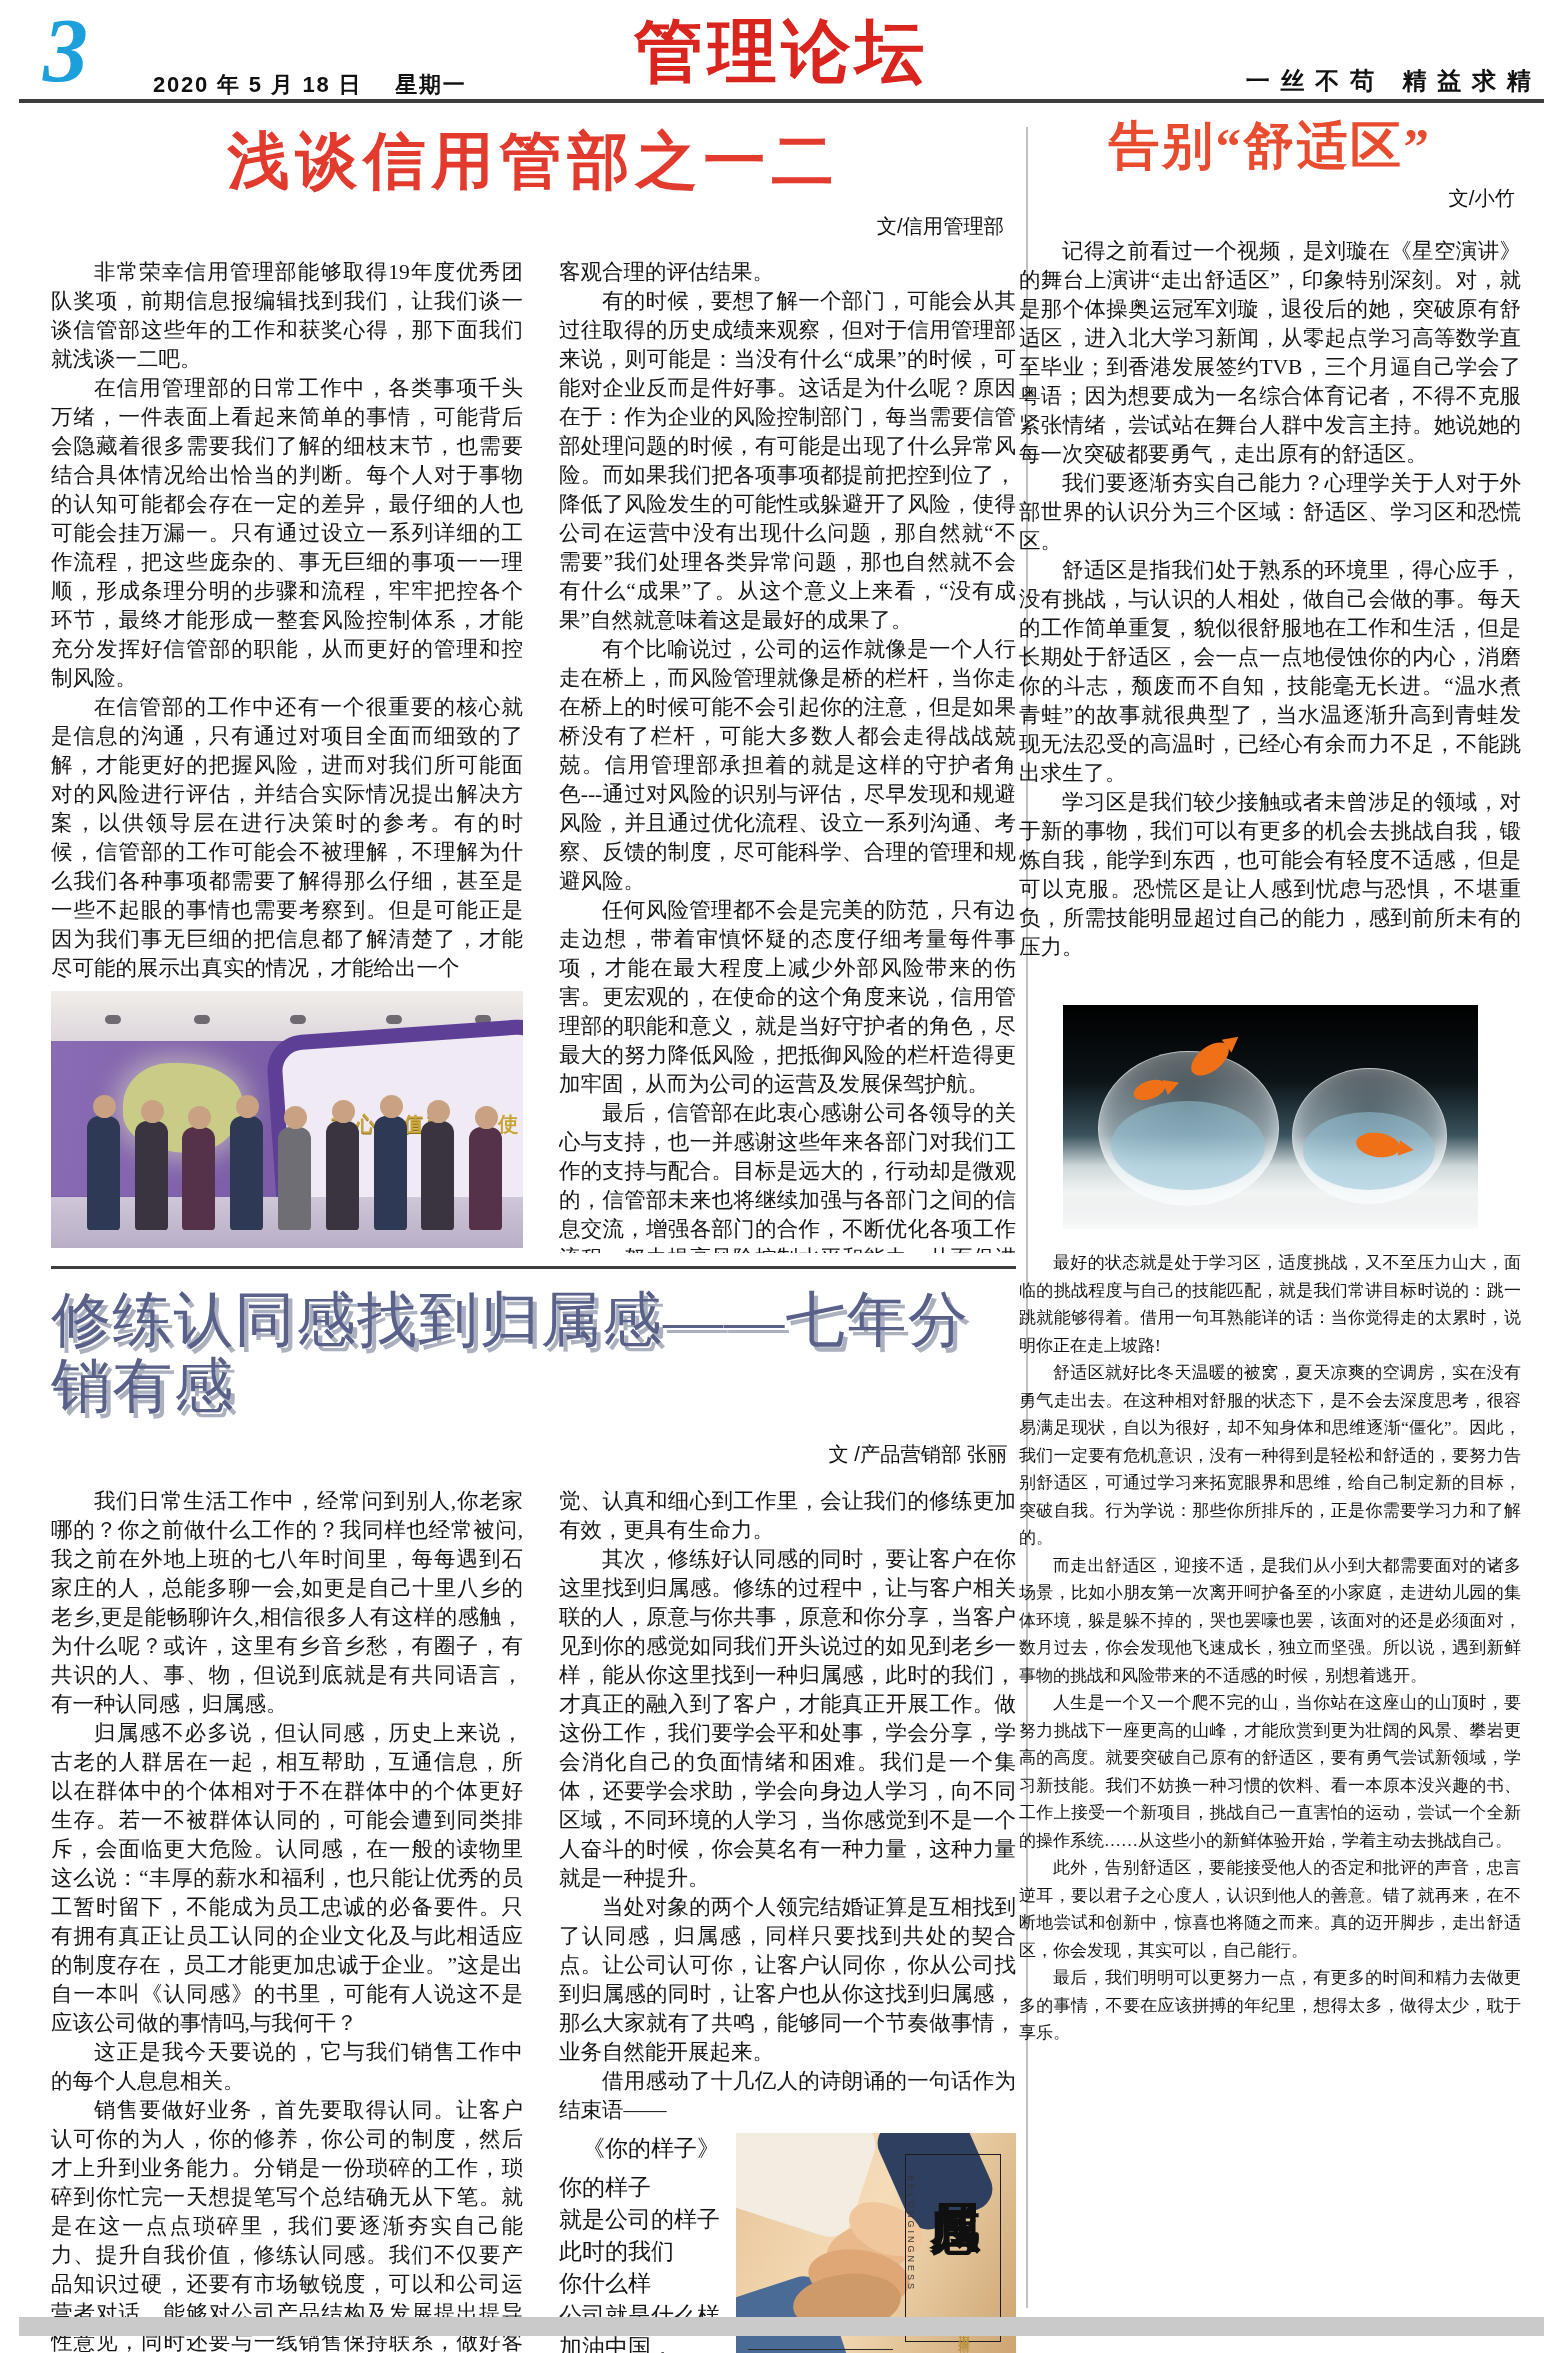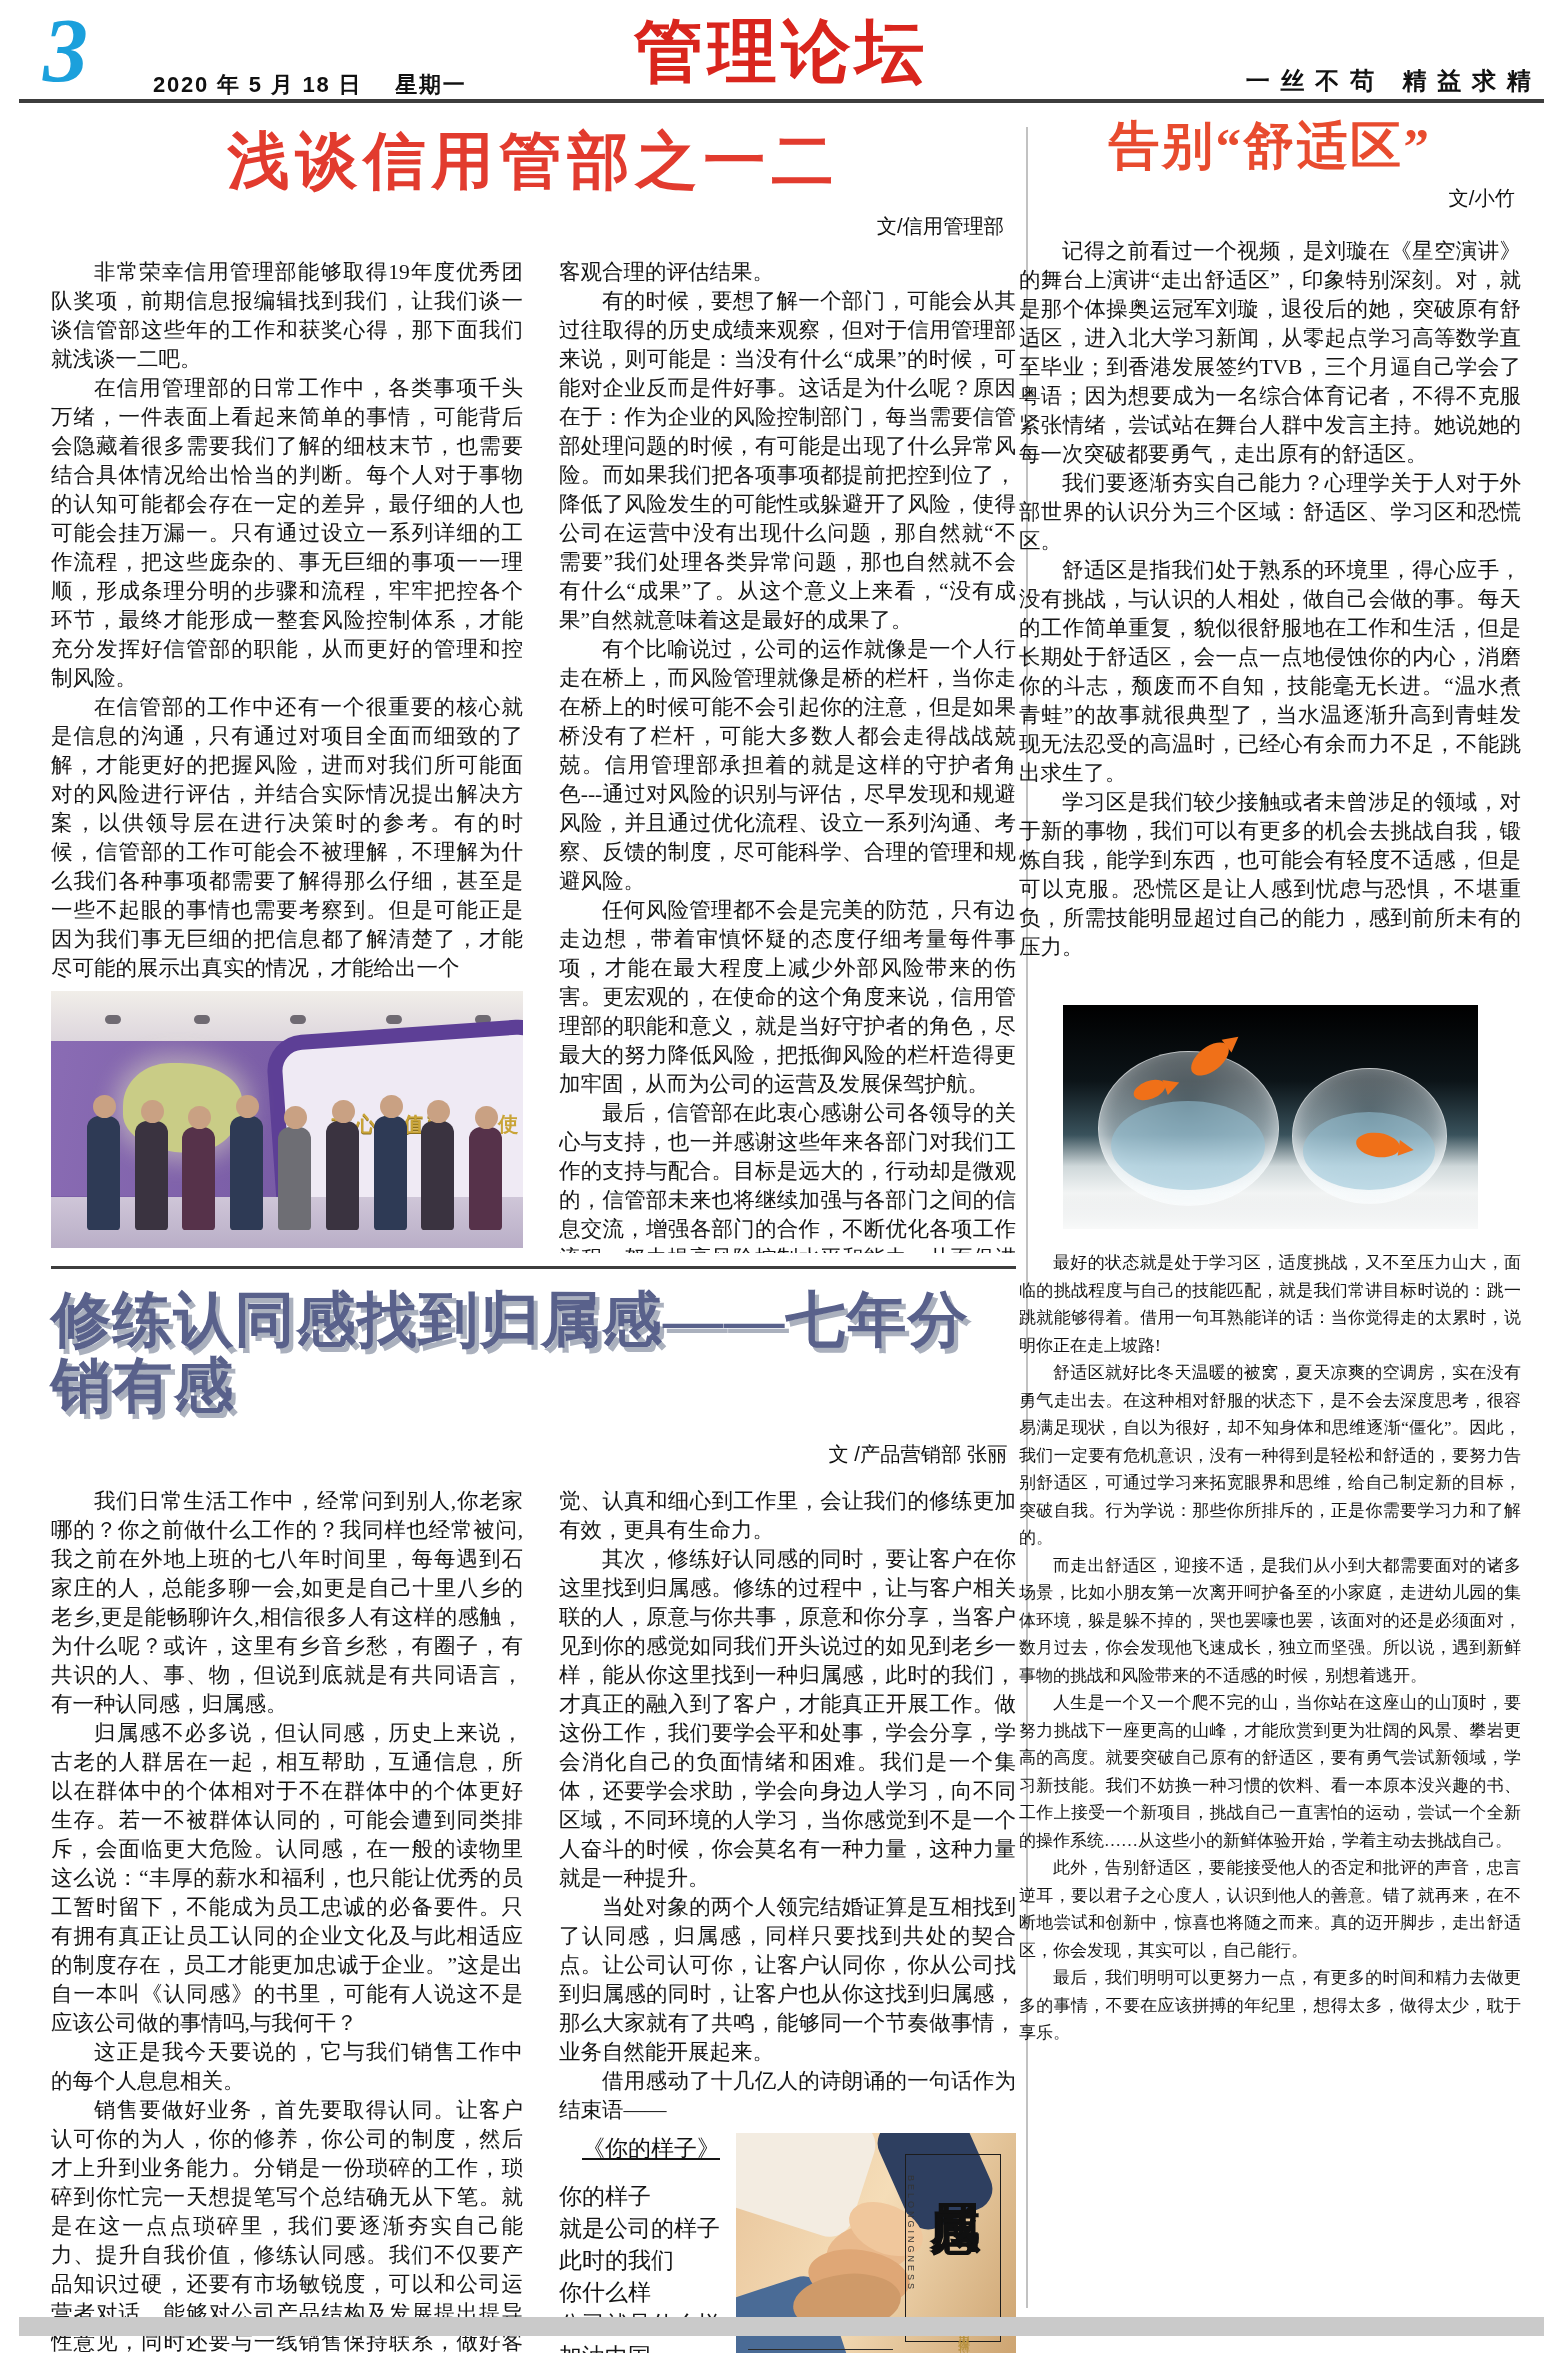--- a/index.html
+++ b/index.html
@@ -49,29 +49,29 @@
   .gp-sign{position:absolute;left:10.8px;top:66px;font-size:12px;color:#f3efe2;letter-spacing:1.8px;}
   .gp-floor{position:absolute;left:0;bottom:0;right:0;height:51px;background:linear-gradient(#cfc6d8,#b9aec7);}
   .person{position:absolute;bottom:18px;width:33px;height:109px;border-radius:12px 12px 3.6px 3.6px;background:#3a3340;}
   .person::before{content:"";position:absolute;left:6px;top:-20.3px;width:23px;height:23px;border-radius:50%;background:#c9a183;}
   .person:nth-of-type(2n){background:#56324a;height:103px;}
   .person:nth-of-type(3n){background:#2e3a55;height:114px;}
   .person:nth-of-type(5n){background:#6e6e74;}
 
   .section-divider{height:3.6px;background:#3d3d3d;margin-top:13px;}
 
-  .a2-title{margin-top:18px;font-weight:bold;font-size:60px;line-height:66px;letter-spacing:1.2px;
+  .a2-title{margin-top:18px;font-weight:normal;font-size:60px;line-height:66px;letter-spacing:1.2px;
             color:#59618b;text-shadow:4.2px 4.8px 0 #aab0bd;}
   .a2-byline{margin-top:20.3px;padding-right:8.4px;}
   .a2-cols{display:flex;gap:36px;margin-top:19px;}
   .a2-c1{width:472px;height:884px;overflow:hidden;}
   .a2-c2{width:457px;height:884px;overflow:hidden;}
   .poem-row{display:flex;margin-top:8.4px;}
   .poem{width:162px;font-size:23px;line-height:32px;}
-  .poem .pt{text-indent:1em;margin-bottom:16px;text-decoration:underline;}
+  .poem .pt{text-indent:1em;margin-bottom:7px;}
 
   
   .belong-photo{position:relative;width:280px;height:251px;margin-left:15px;overflow:hidden;
                 background:linear-gradient(115deg,#e8c49a,#f5ddb8 45%,#caa06c);}
   .bl-arm1{position:absolute;left:-24px;top:-30px;width:155px;height:119px;background:#f3ece1;border-radius:24px;transform:rotate(18deg);}
   .bl-arm2{position:absolute;left:-36px;bottom:-36px;width:143px;height:131px;background:#4a6b96;border-radius:24px;transform:rotate(-18deg);}
   .bl-arm3{position:absolute;right:36px;top:-24px;width:90px;height:114px;background:#2e3f60;border-radius:21.5px;transform:rotate(-24deg);}
   .bl-hand{position:absolute;border-radius:50%;}
   .h1{left:90px;top:90px;width:90px;height:51px;background:#e9b98c;transform:rotate(-12deg);}
   .h2{left:72px;top:117px;width:102px;height:55px;background:#dfa776;transform:rotate(8deg);}

